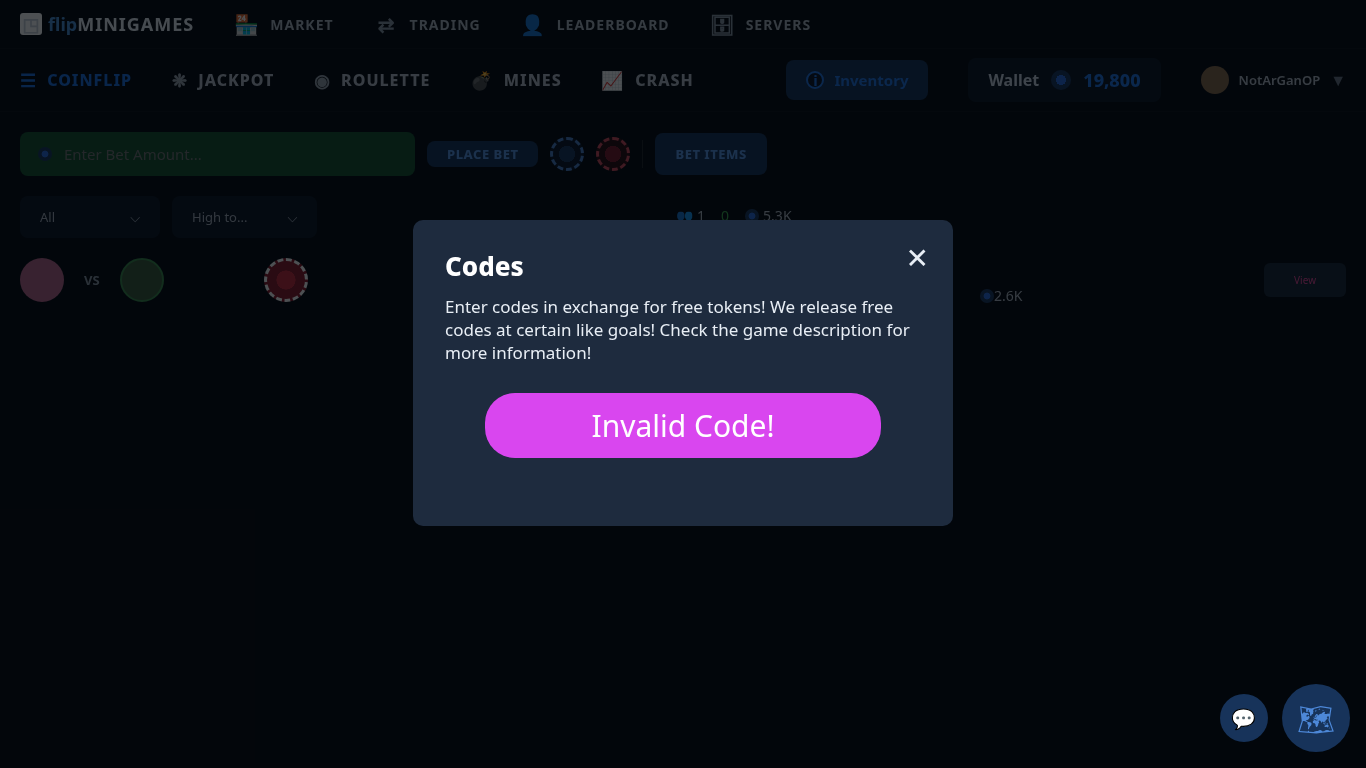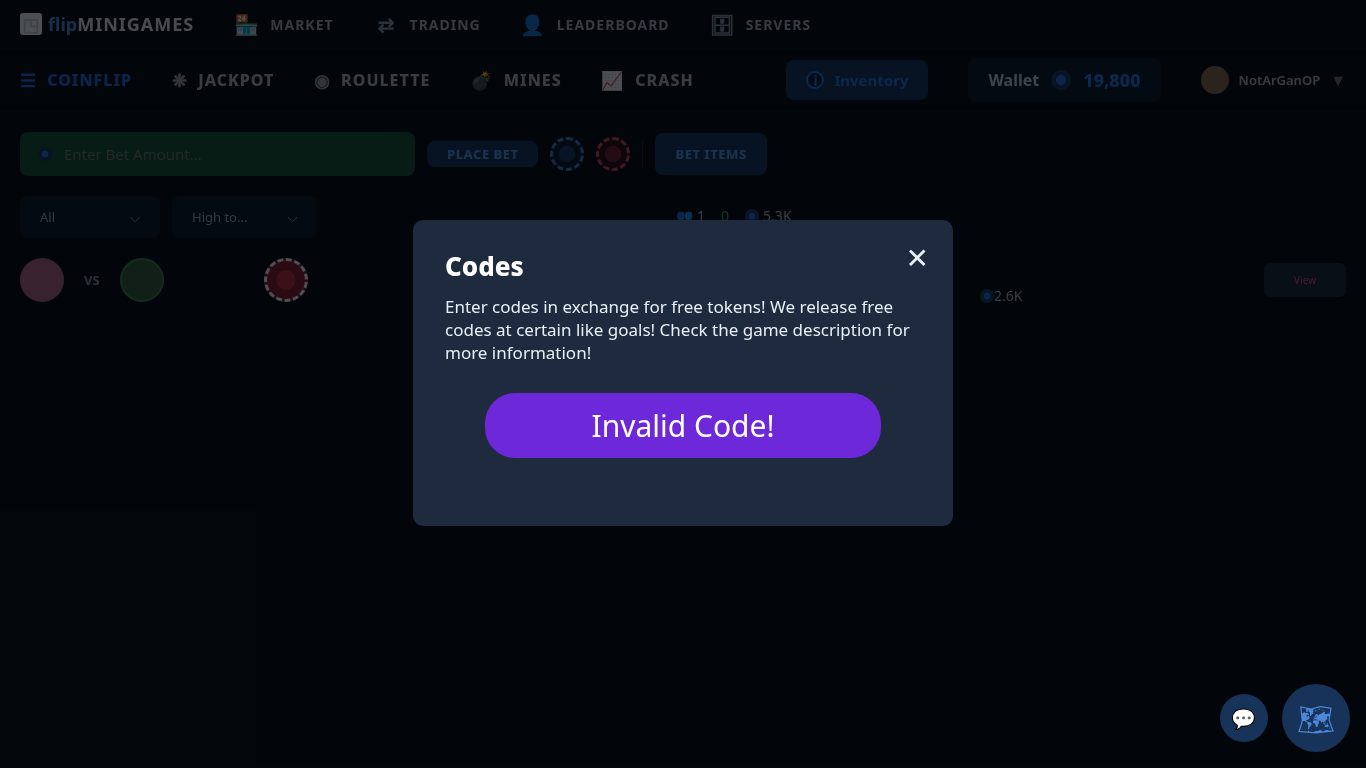--- a/index.html
+++ b/index.html
@@ -44,21 +44,21 @@
 .player-avatar.p2{background:#3a5a3a;border:2px solid #3a8a4a}
 .vs{color:#8b96a5;font-weight:700;font-size:13px}
 .pot-chip{width:44px;height:44px;border-radius:50%;background:radial-gradient(circle,#c72a3a 35%,#8a1a2a 36%);border:3px dashed #fff}
 .stat-badge{display:flex;align-items:center;gap:0;font-size:14px;color:#b5bdc8}
 .view-btn{margin-left:auto;background:#1a2636;color:#ec4899;font-weight:400;padding:10px 30px;border-radius:6px;font-size:10px}
 .dim-overlay{position:absolute;inset:0;background:rgba(2,5,10,.7)}
 .modal{position:absolute;left:413px;top:220px;width:540px;background:#1e2b3e;border-radius:10px;padding:28px 32px 32px}
 .modal-close{position:absolute;top:18px;right:24px;font-size:28px;color:#e8eef5;font-weight:300}
 .modal-title{font-size:26px;font-weight:800;color:#fff;margin-bottom:12px}
 .modal-desc{font-size:17px;color:#e8eef5;line-height:1.35;margin-bottom:28px}
-.code-input{width:396px;margin:0 auto 36px;background:#6d28d9;border-radius:30px;padding:12px 24px;text-align:center;font-size:30px;color:#fff;font-weight:400}
+.code-input{width:396px;margin:0 auto 36px;background:#d946ef;border-radius:30px;padding:12px 24px;text-align:center;font-size:30px;color:#fff;font-weight:400}
 .confirm-btn{width:494px;margin:0 auto;display:block;text-align:center;border:1px solid #2a5ca8;color:#4d88d8;font-size:19px;padding:12px;border-radius:6px;font-weight:500}
 .fab-row{position:absolute;right:16px;bottom:16px;display:flex;gap:14px;align-items:center}
 .fab{width:48px;height:48px;border-radius:50%;background:#17335a;display:flex;align-items:center;justify-content:center;color:#4d88d8;font-size:20px}
 .fab.big{width:68px;height:68px;font-size:30px}
 .stats-row{position:absolute;left:676px;top:206px;display:flex;gap:16px;align-items:center;color:#b5bdc8;font-size:14px}
 .green{color:#3aa84a}
 </style>
 </head>
 <body>
 

